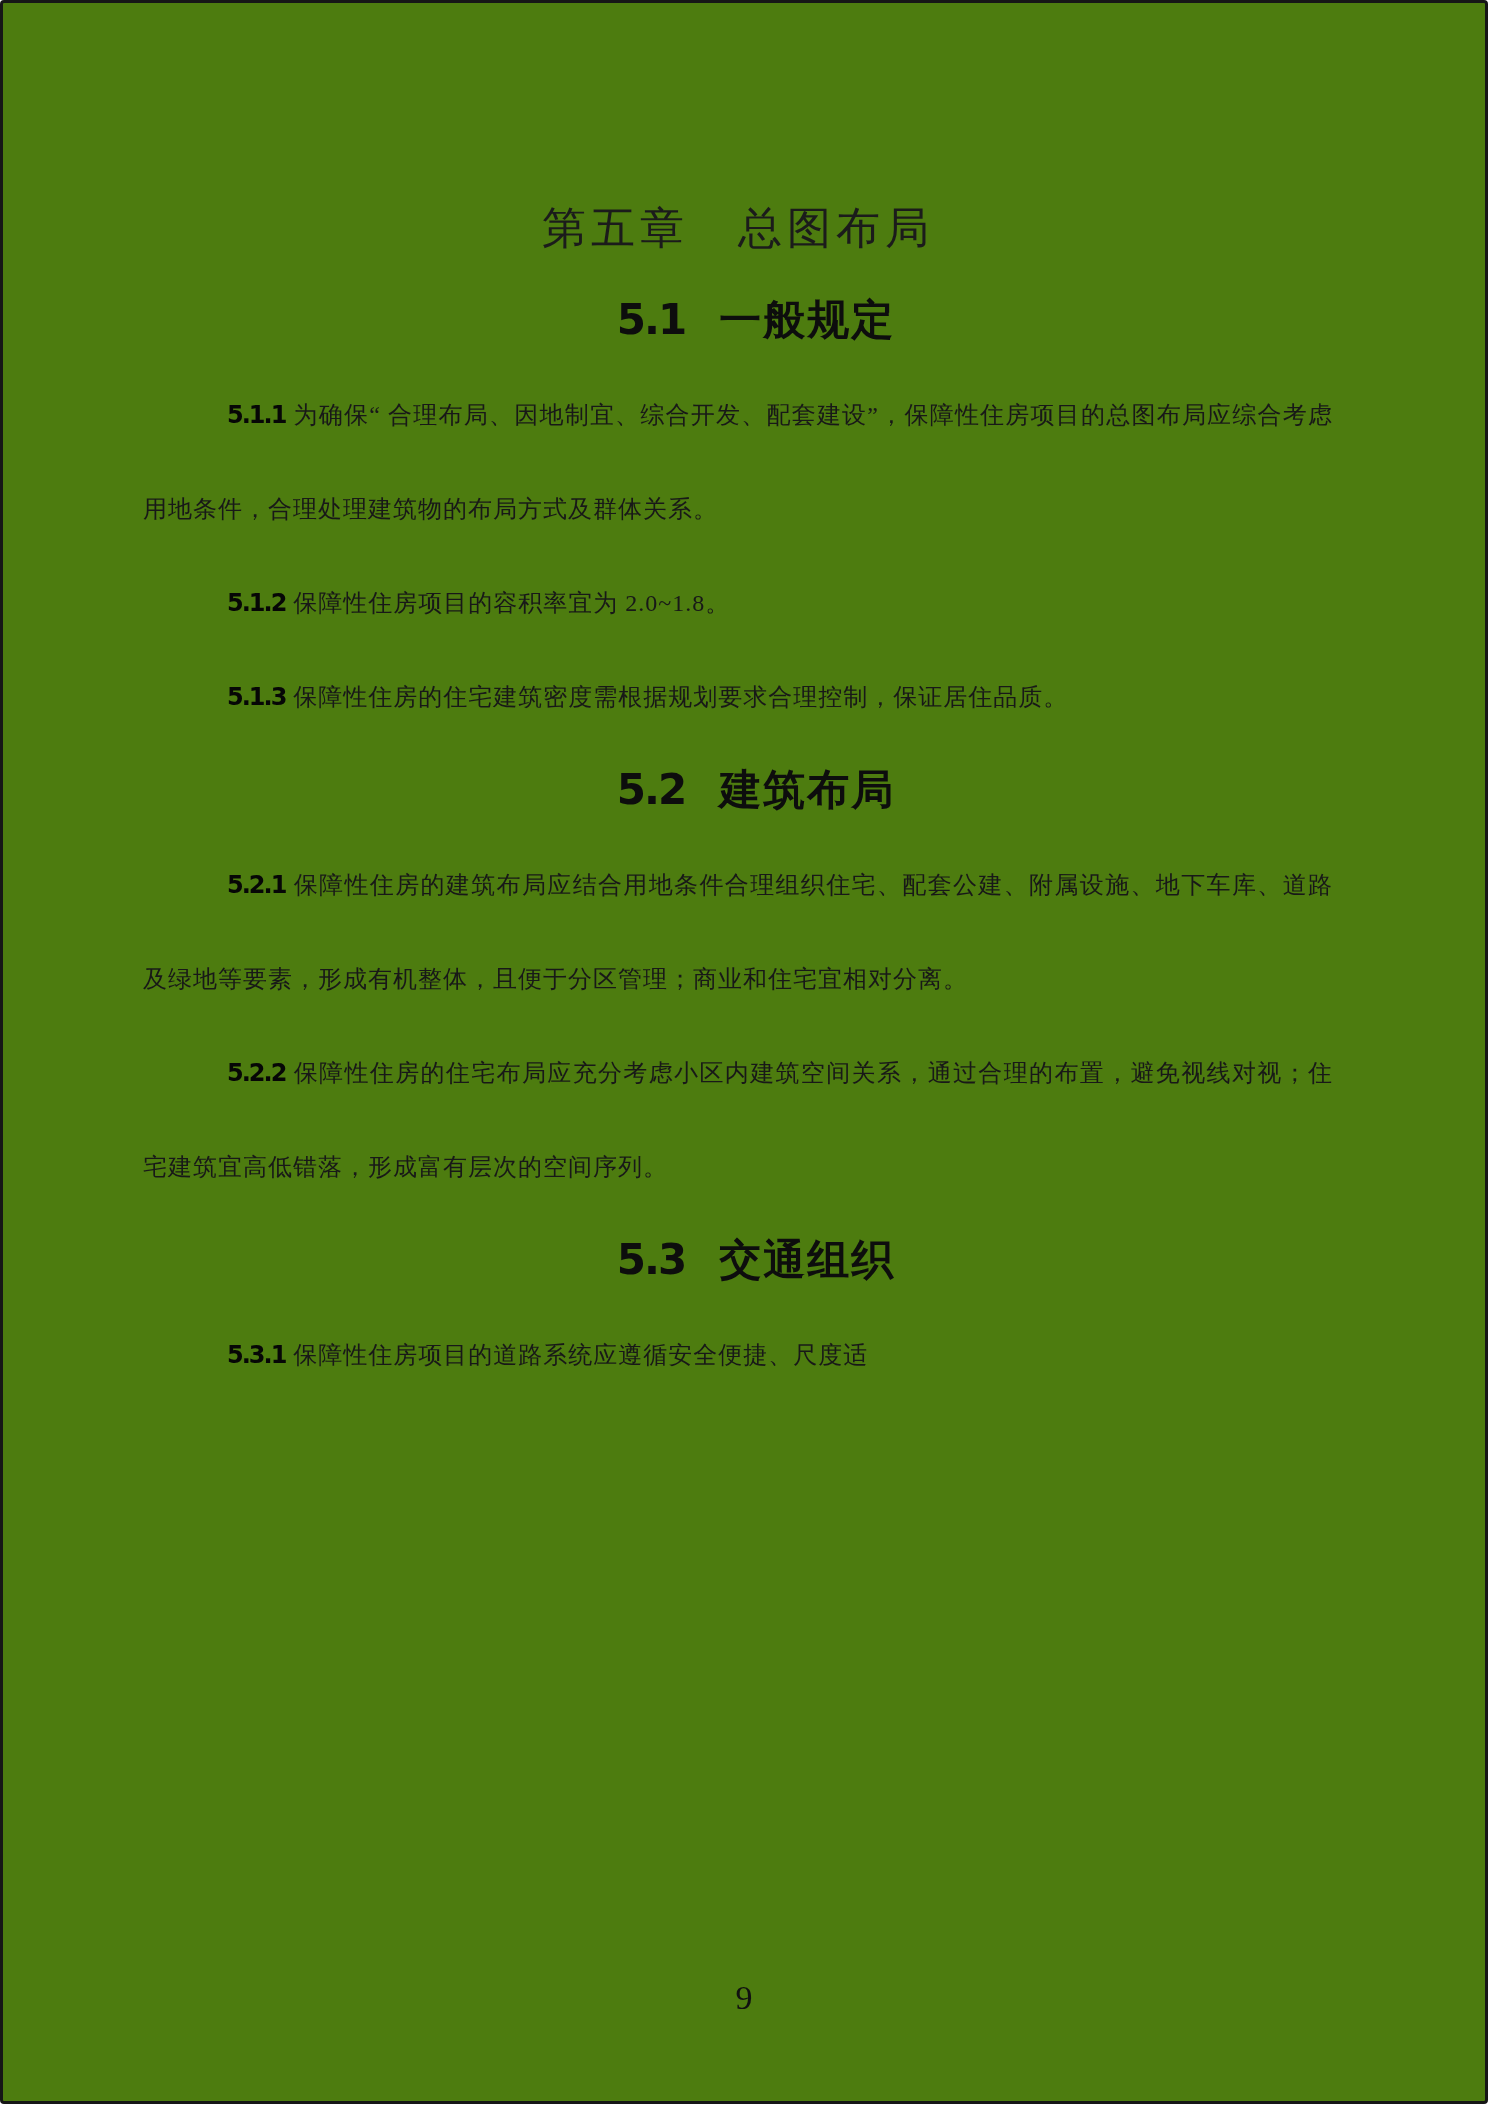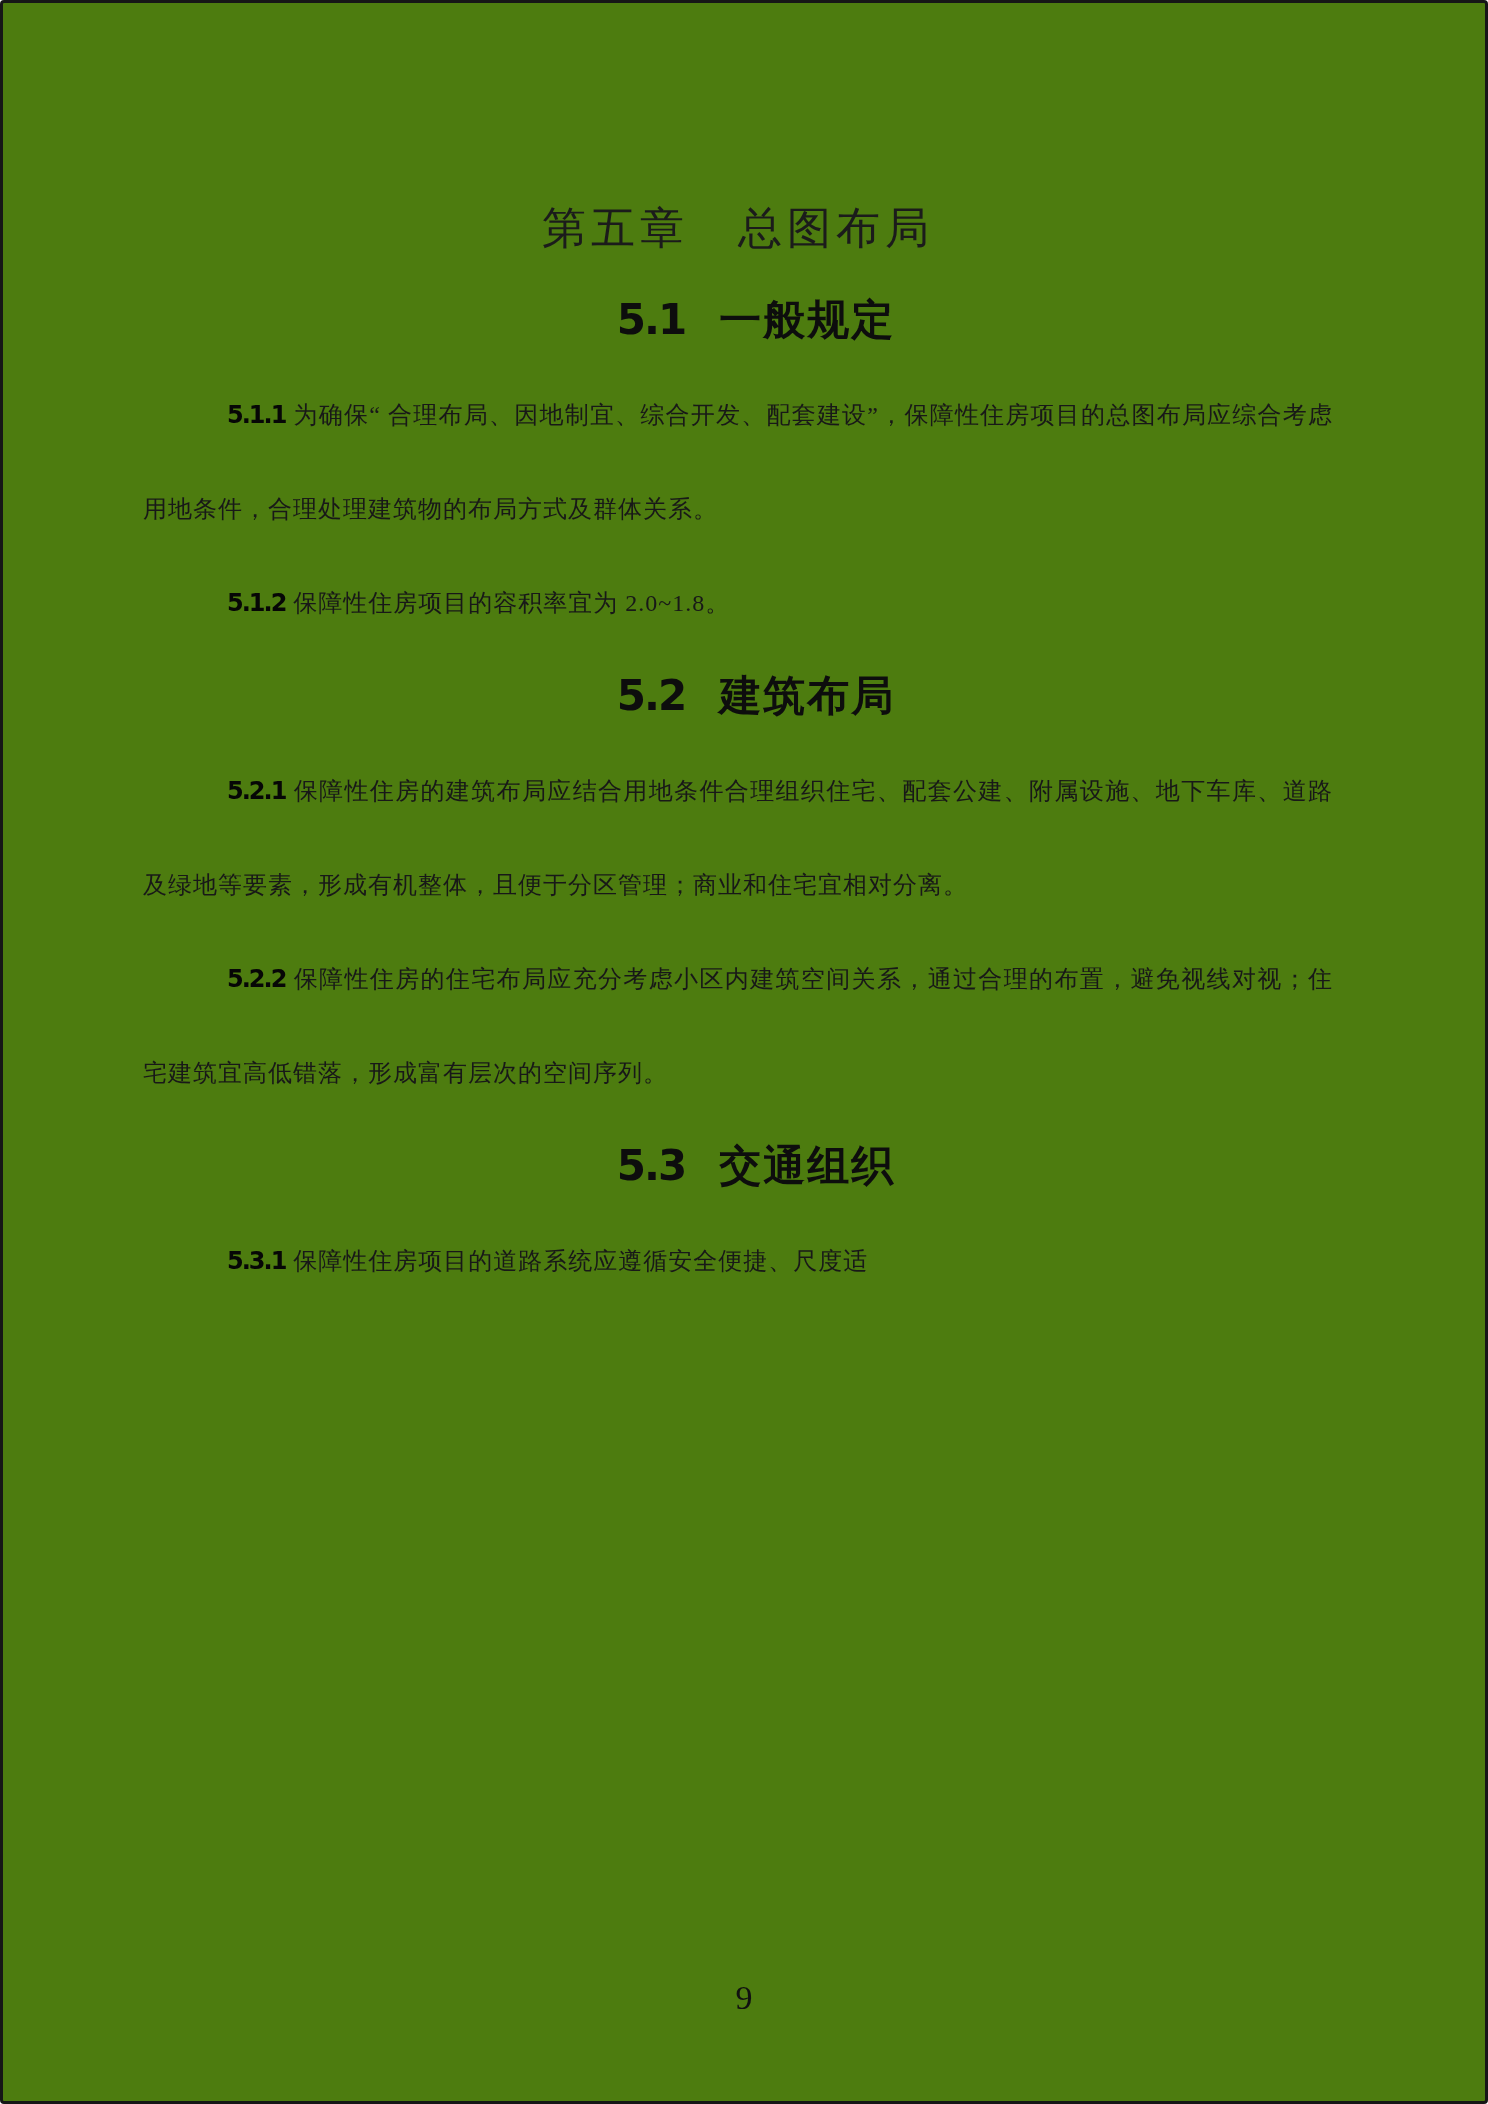--- a/index.html
+++ b/index.html
@@ -81,20 +81,23 @@
   </h2>
 
   <p class="body-para">
     <span class="para-num">5.1.1</span><span class="para-text">为确保“ 合理布局、因地制宜、综合开发、配套建设”，保障性住房项目的总图布局应综合考虑用地条件，合理处理建筑物的布局方式及群体关系。</span>
   </p>
 
   <p class="body-para">
     <span class="para-num">5.1.2</span><span class="para-text">保障性住房项目的容积率宜为 2.0~1.8。</span>
   </p>
 
+  <p class="body-para">
+    <span class="para-num">5.1.3</span><span class="para-text">保障性住房的住宅建筑密度需根据规划要求合理控制，保证居住品质。</span>
+  </p>
 
   <h2 class="section-heading">
     <span class="sec-num">5.2</span><span class="sec-title">建筑布局</span>
   </h2>
 
   <p class="body-para">
     <span class="para-num">5.2.1</span><span class="para-text">保障性住房的建筑布局应结合用地条件合理组织住宅、配套公建、附属设施、地下车库、道路及绿地等要素，形成有机整体，且便于分区管理；商业和住宅宜相对分离。</span>
   </p>
 
   <p class="body-para">

